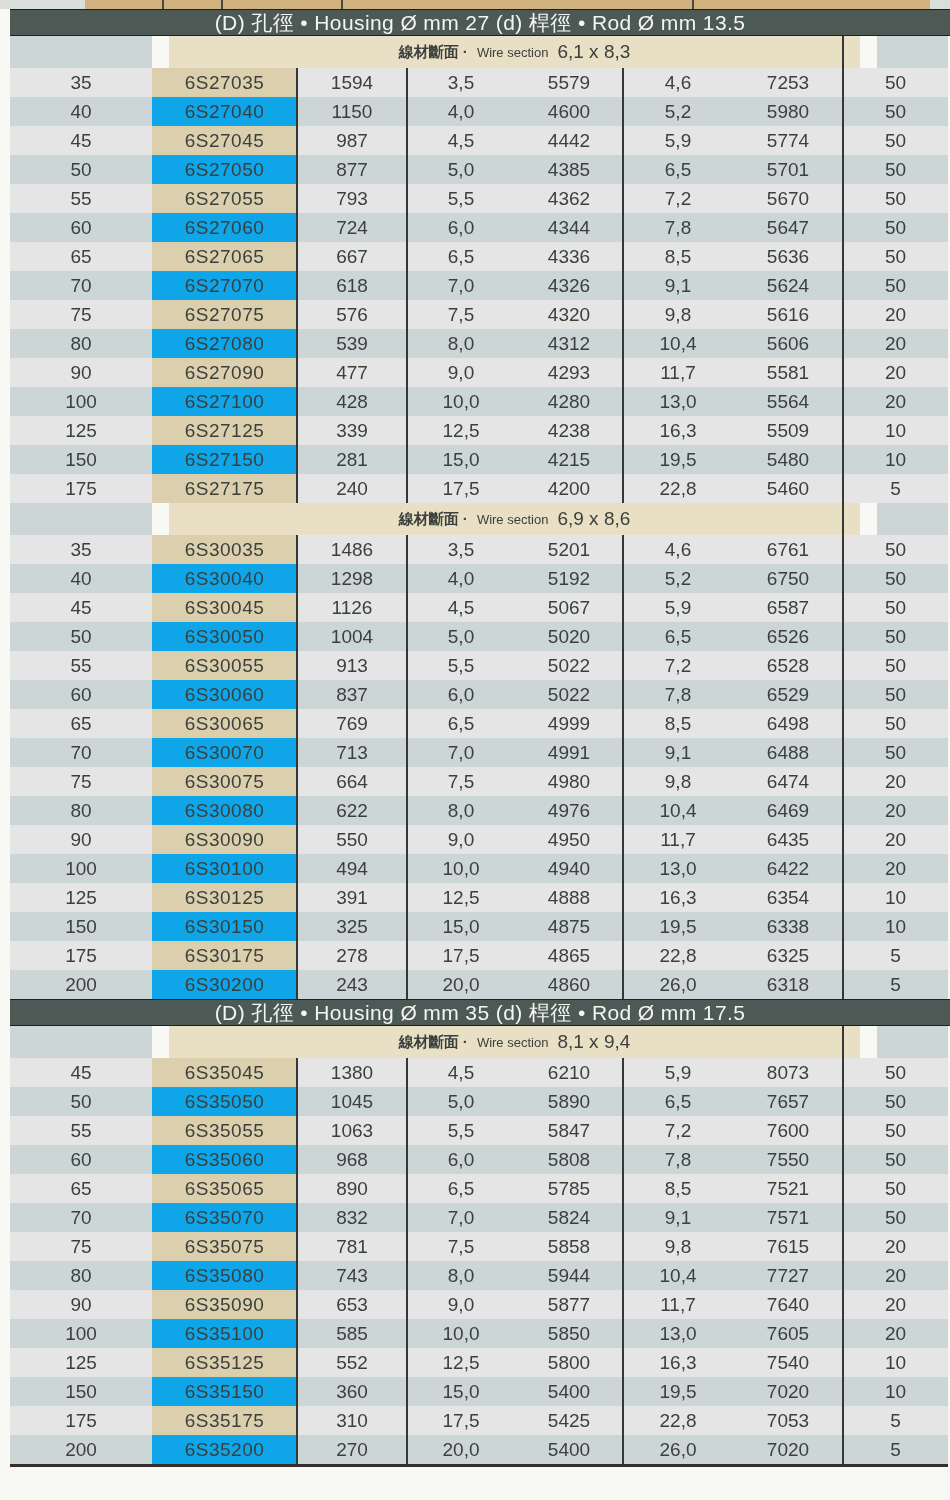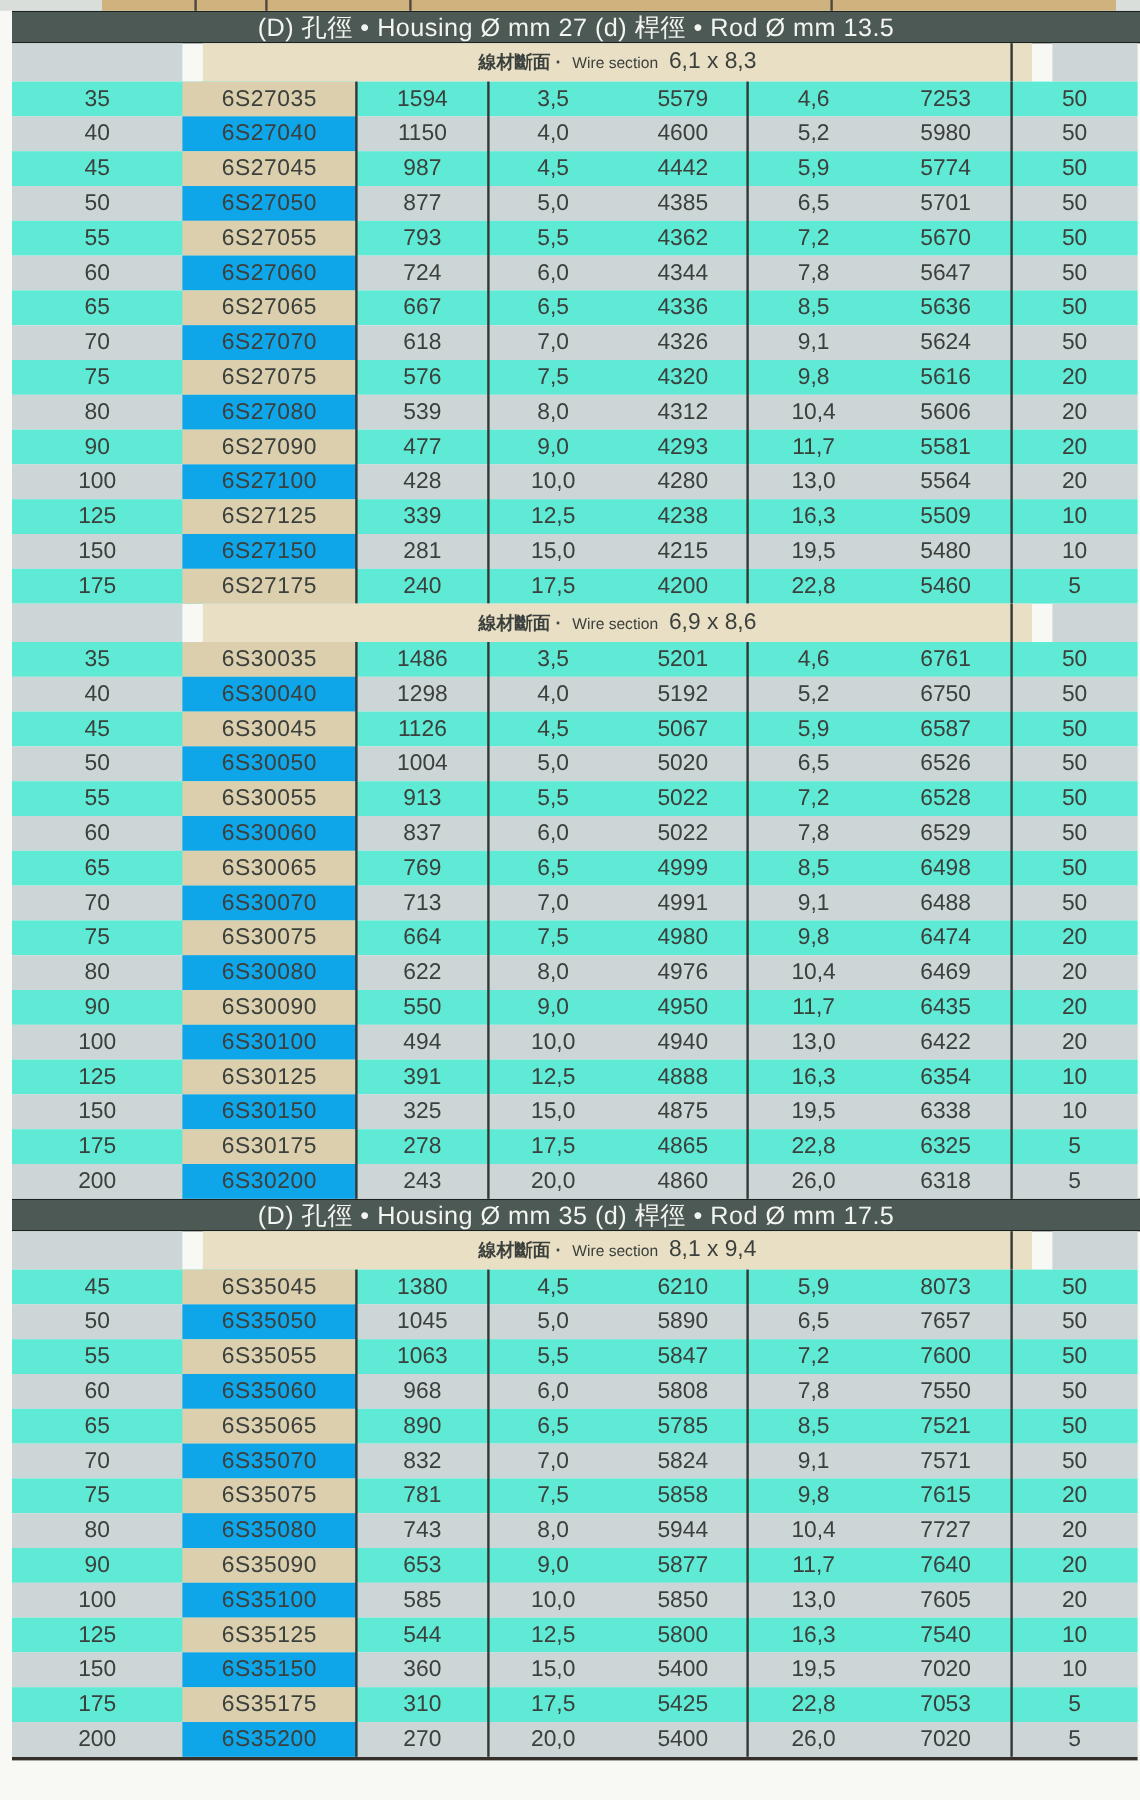--- a/index.html
+++ b/index.html
@@ -39,21 +39,21 @@
   .wire-zh{font-weight:bold;font-size:15px;}
   .wire-en{font-size:13px;}
   .wire-val{font-size:19px;}
 
   .rows{margin-left:10px;width:938px;position:relative;}
   .row{
     display:grid;
     grid-template-columns:142px 145px 110px 108px 108px 110px 110px 105px;
     height:29px;
   }
-  .row.w{background:#5eead4;}
+  .row.w{background:#e5e5e5;}
   .row.g{background:#cdd6d6;}
   .row.w .tan{background:#dccfad;}
   .row.g .tan{background:#0ea5e9;}
   .cell{
     display:flex;align-items:center;justify-content:center;
     font-size:19px;line-height:1;
   }
   .cell.code{letter-spacing:.5px;}
   .vline{position:absolute;top:0;bottom:0;width:2px;background:#343836;}
   .bottom-rule{margin-left:10px;width:938px;height:3px;background:#353029;margin-top:0;}
@@ -530,21 +530,21 @@
             <div class="cell">585</div>
             <div class="cell">10,0</div>
             <div class="cell">5850</div>
             <div class="cell">13,0</div>
             <div class="cell">7605</div>
             <div class="cell">20</div>
           </div>
           <div class="row w">
             <div class="cell">125</div>
             <div class="cell tan code">6S35125</div>
-            <div class="cell">544</div>
+            <div class="cell">552</div>
             <div class="cell">12,5</div>
             <div class="cell">5800</div>
             <div class="cell">16,3</div>
             <div class="cell">7540</div>
             <div class="cell">10</div>
           </div>
           <div class="row g">
             <div class="cell">150</div>
             <div class="cell tan code">6S35150</div>
             <div class="cell">360</div>

